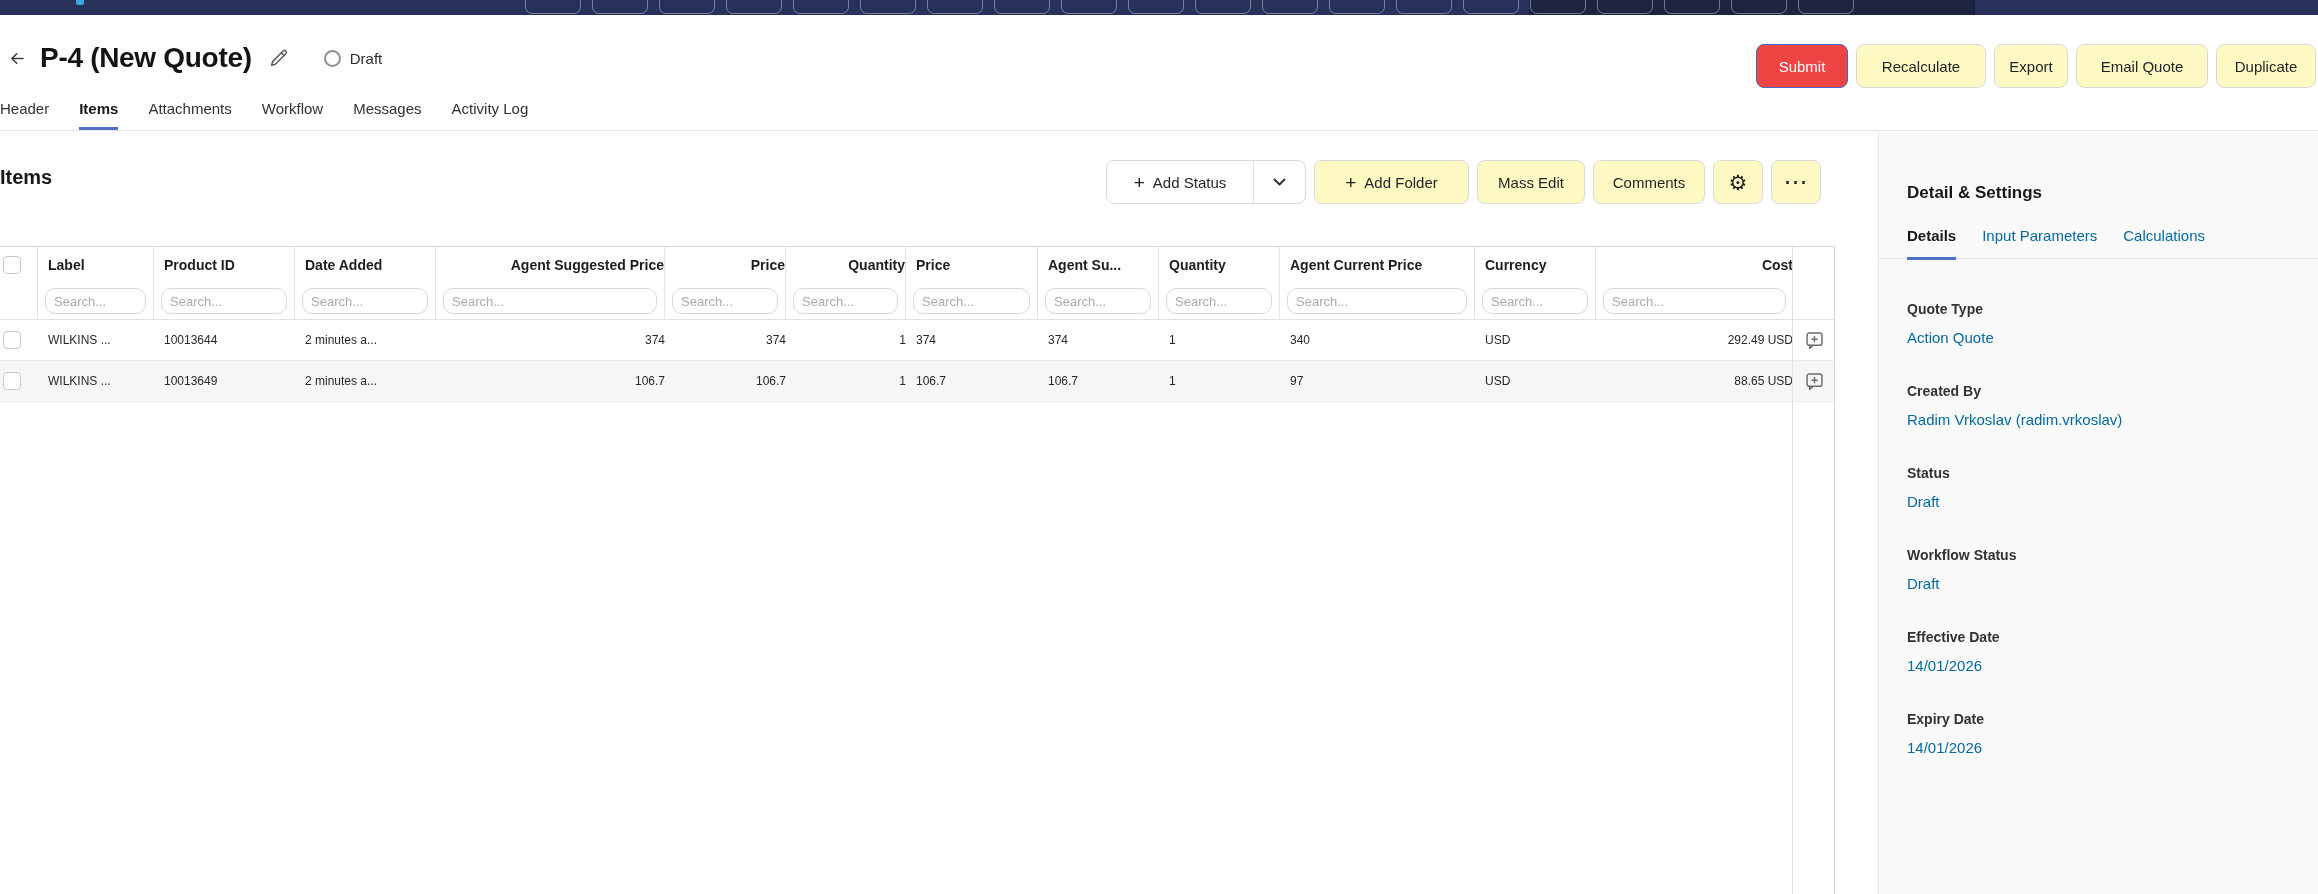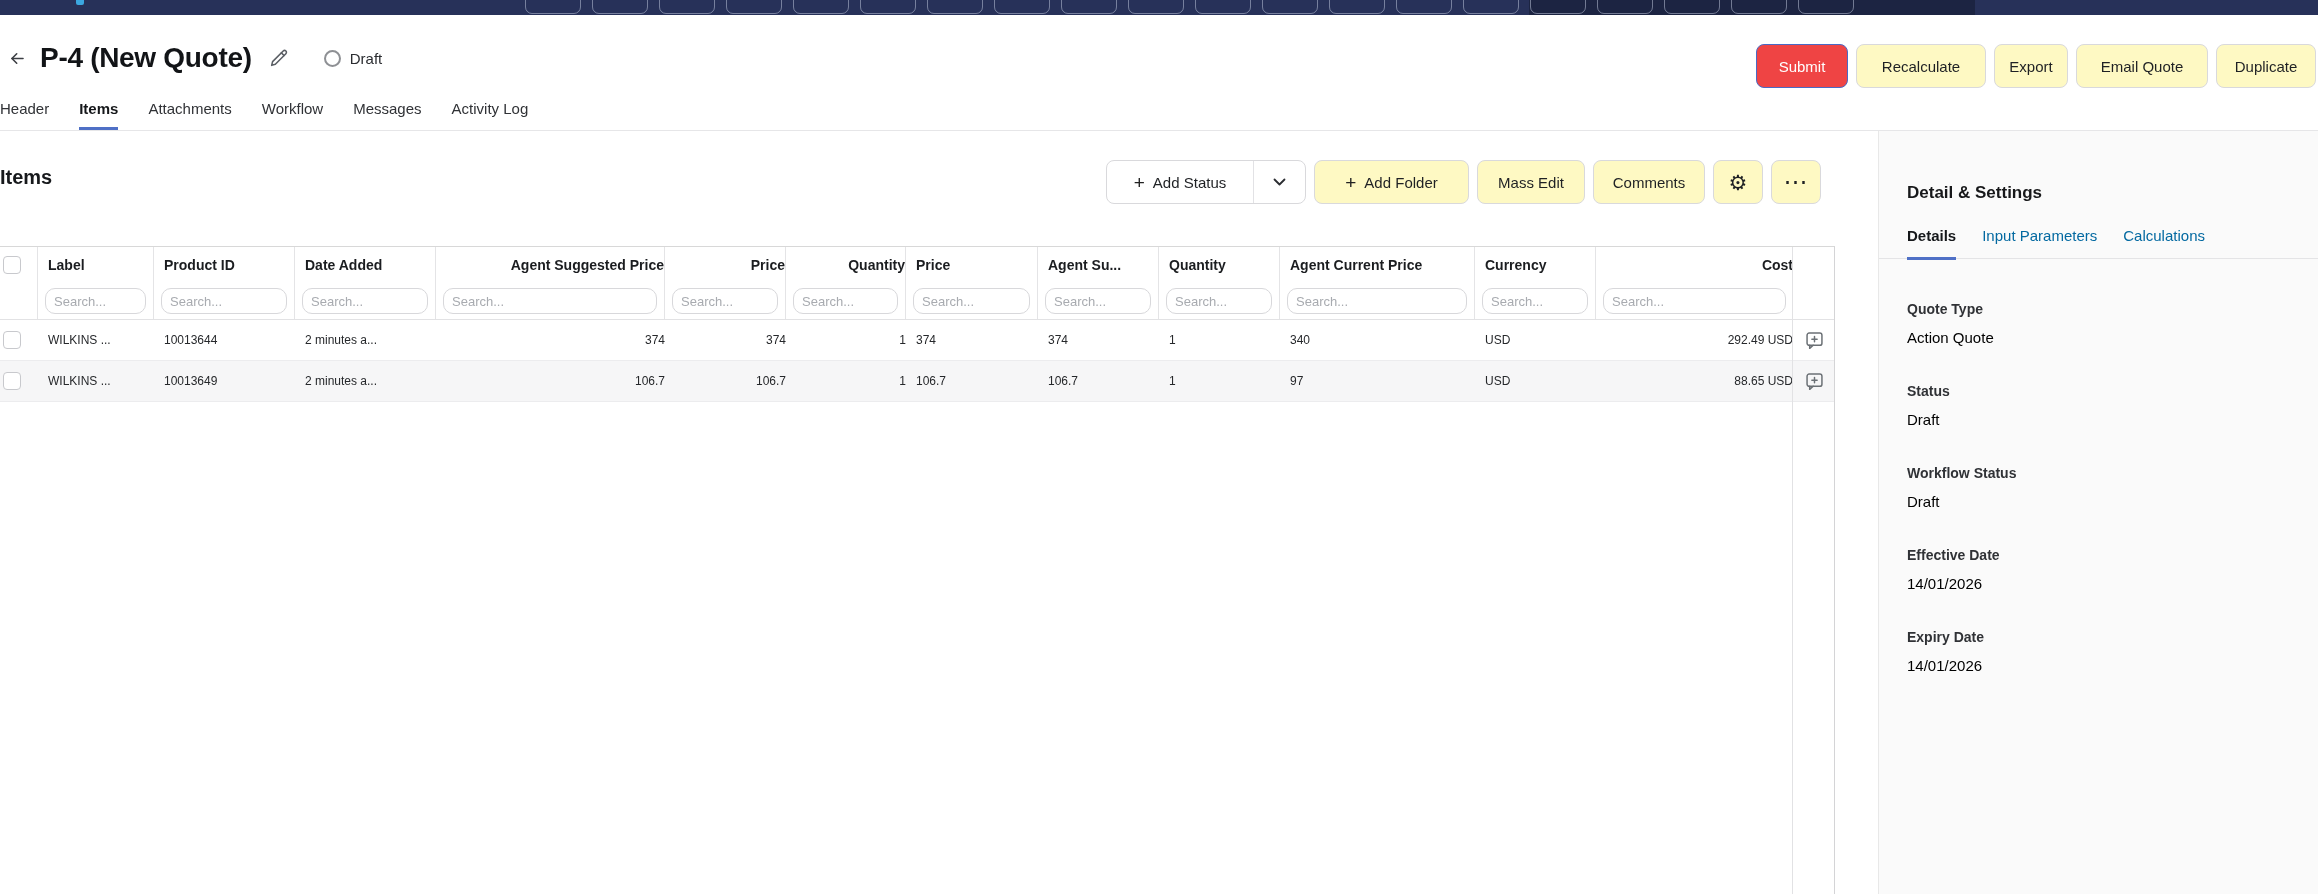--- a/index.html
+++ b/index.html
@@ -70,21 +70,21 @@
   .panel{position:absolute;top:131px;left:1878px;width:440px;height:763px;background:#FAFAFA;
     border-left:1px solid #E8E8E8;box-sizing:border-box;padding-left:28px;}
   .panel-title{margin-top:52px;font-size:17px;font-weight:600;color:#17181A;}
   .panel-tabs{display:flex;gap:26px;margin-top:24px;text-align:center;}
   .panel-tabs-border{height:1px;background:#E4E4E6;margin-left:-28px;}
   .panel-tab{padding-bottom:13px;font-size:15px;color:#0369a1;cursor:pointer;}
   .panel-tab.active{color:#15171A;font-weight:700;border-bottom:3px solid #4F70C6;margin-bottom:-2px;}
   .panel-fields{margin-top:42px;}
   .pfield{margin-bottom:37px;}
   .pfield .plabel{font-size:14px;font-weight:600;color:#303236;margin-bottom:12px;}
-  .pfield .pvalue{font-size:15px;color:#000000;}
+  .pfield .pvalue{font-size:15px;color:#0369a1;}
 </style>
 </head>
 <body>
 
 <div class="topbar">
   <div class="dark-seg"></div>
   <div class="logo-mark"></div>
   <div class="tabshapes">
     <i></i>
       <i></i>
@@ -297,20 +297,24 @@
     <div class="panel-tab">Calculations</div>
   </div>
   <div class="panel-tabs-border"></div>
 
   <div class="panel-fields">
     <div class="pfield">
       <div class="plabel">Quote Type</div>
       <div class="pvalue">Action Quote</div>
     </div>
     <div class="pfield">
+      <div class="plabel">Created By</div>
+      <div class="pvalue">Radim Vrkoslav (radim.vrkoslav)</div>
+    </div>
+    <div class="pfield">
       <div class="plabel">Status</div>
       <div class="pvalue">Draft</div>
     </div>
     <div class="pfield">
       <div class="plabel">Workflow Status</div>
       <div class="pvalue">Draft</div>
     </div>
     <div class="pfield">
       <div class="plabel">Effective Date</div>
       <div class="pvalue">14/01/2026</div>

